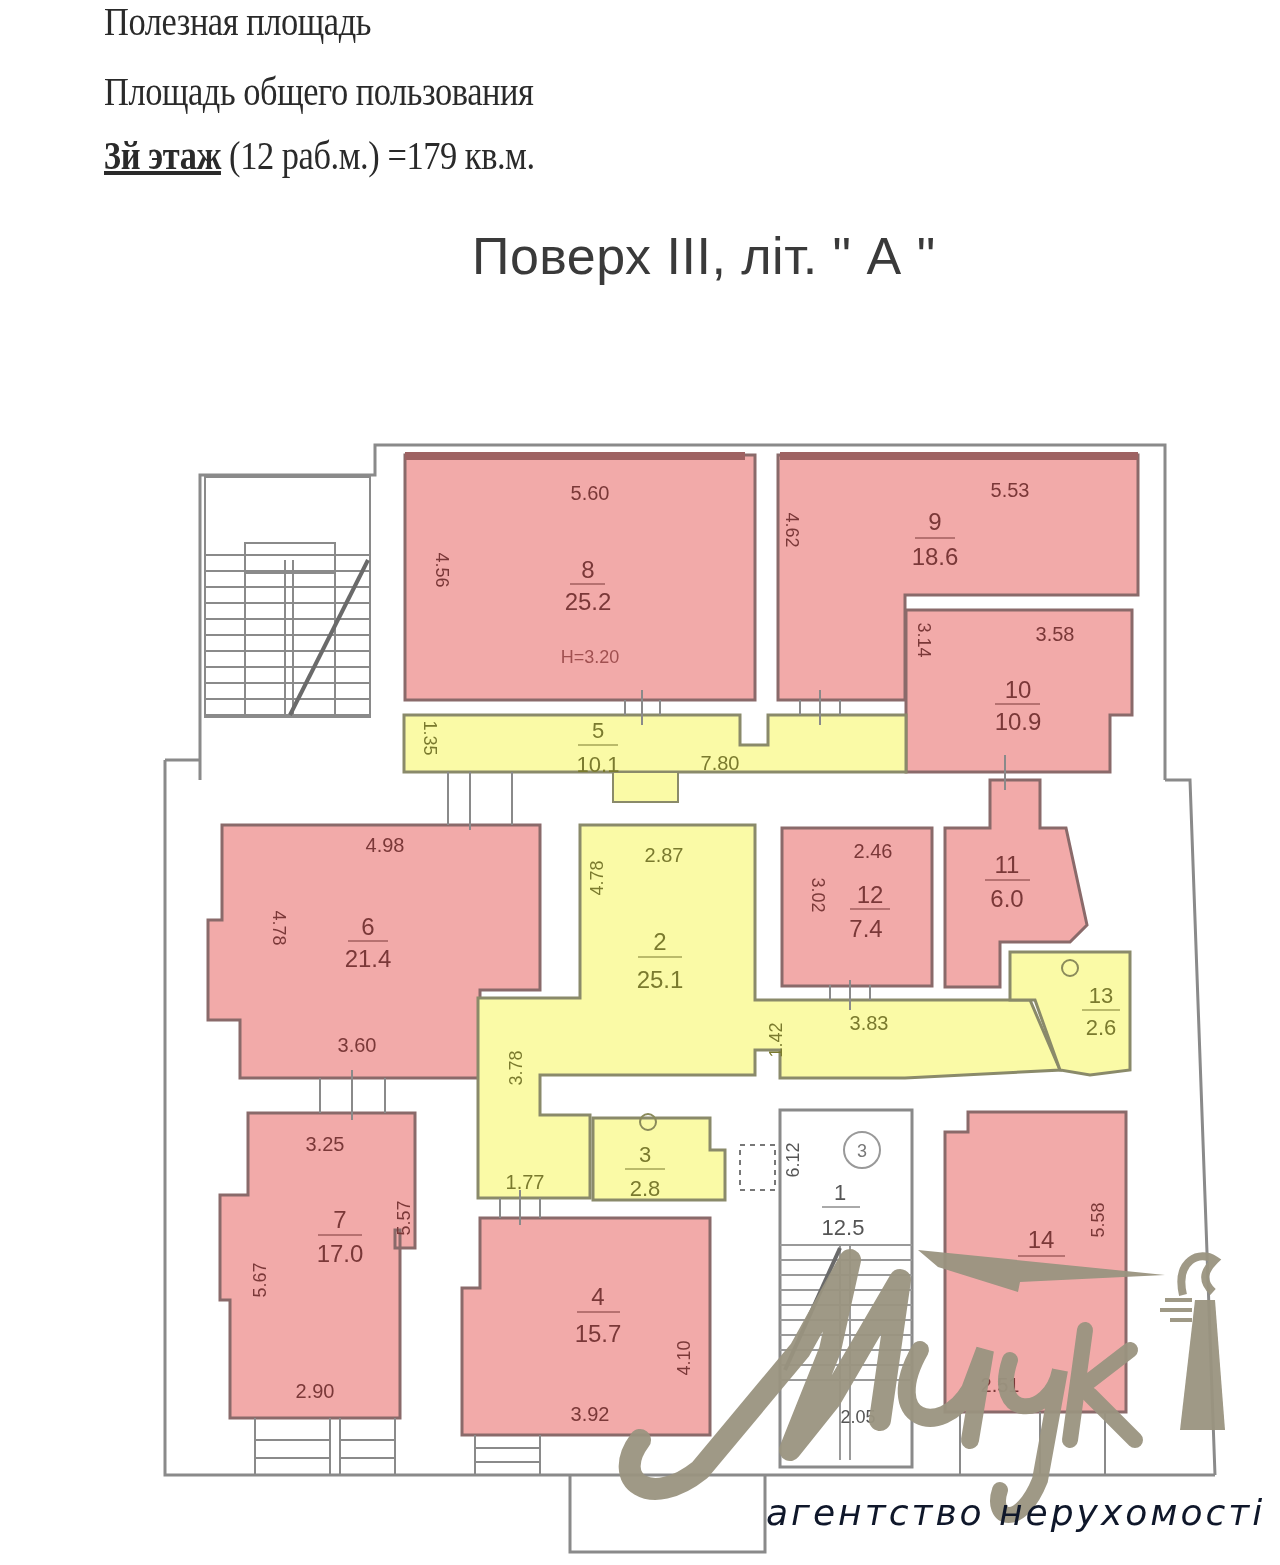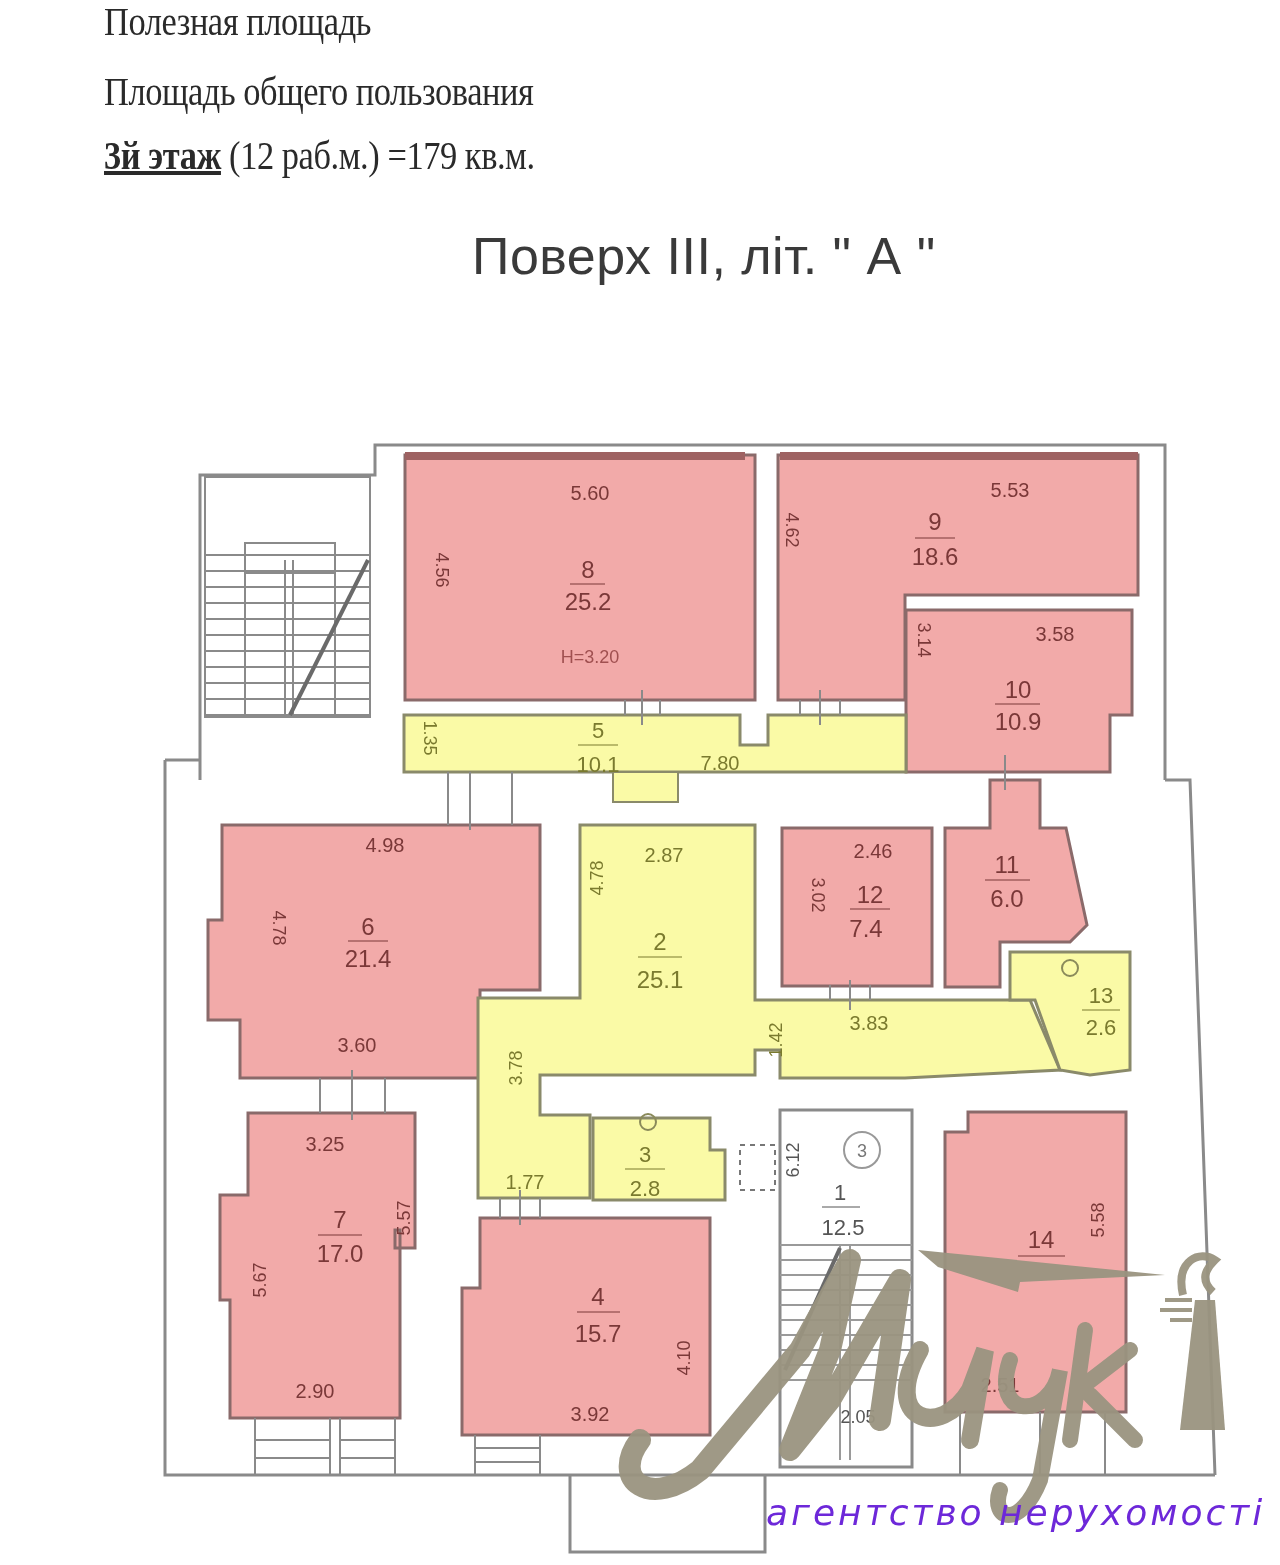--- a/index.html
+++ b/index.html
@@ -6,21 +6,21 @@
   body { width:1280px; height:1565px; position:relative; overflow:hidden; font-family:"Liberation Serif", serif; }
   .legend { position:absolute; left:104px; top:0; color:#2a2a2a; font-family:"Liberation Serif", serif; }
   .legend .line { font-size:40px; line-height:40px; height:40px; margin-bottom:28px; letter-spacing:-0.5px; transform:scaleX(0.86); transform-origin:left; white-space:nowrap; }
   .legend .l1 { position:absolute; top:2px; }
   .legend .l2 { position:absolute; top:72px; }
   .legend .l3 { position:absolute; top:136px; }
   .legend .floor-label { font-weight:bold; text-decoration:underline; }
   .plan-title { position:absolute; left:472px; top:226px; font-family:"Liberation Sans", sans-serif; font-size:52px; color:#3a3a3a; white-space:nowrap; letter-spacing:0.5px; }
   svg.plan { position:absolute; left:0; top:0; }
   .room-label { font-family:"Liberation Sans", sans-serif; }
-  .watermark-text { position:absolute; left:766px; top:1492px; font-family:"DejaVu Sans", sans-serif; font-style:italic; font-size:36px; color:#6d28d9; letter-spacing:3px; white-space:nowrap; }
+  .watermark-text { position:absolute; left:766px; top:1492px; font-family:"DejaVu Sans", sans-serif; font-style:italic; font-size:36px; color:#0f172a; letter-spacing:3px; white-space:nowrap; }
 </style>
 </head>
 <body>
 
 <div class="legend">
   <div class="line l1">Полезная площадь</div>
   <div class="line l2">Площадь общего пользования</div>
   <div class="line l3"><span class="floor-label">3й  этаж</span><span> (12 раб.м.) =179 кв.м.</span></div>
 </div>
 

